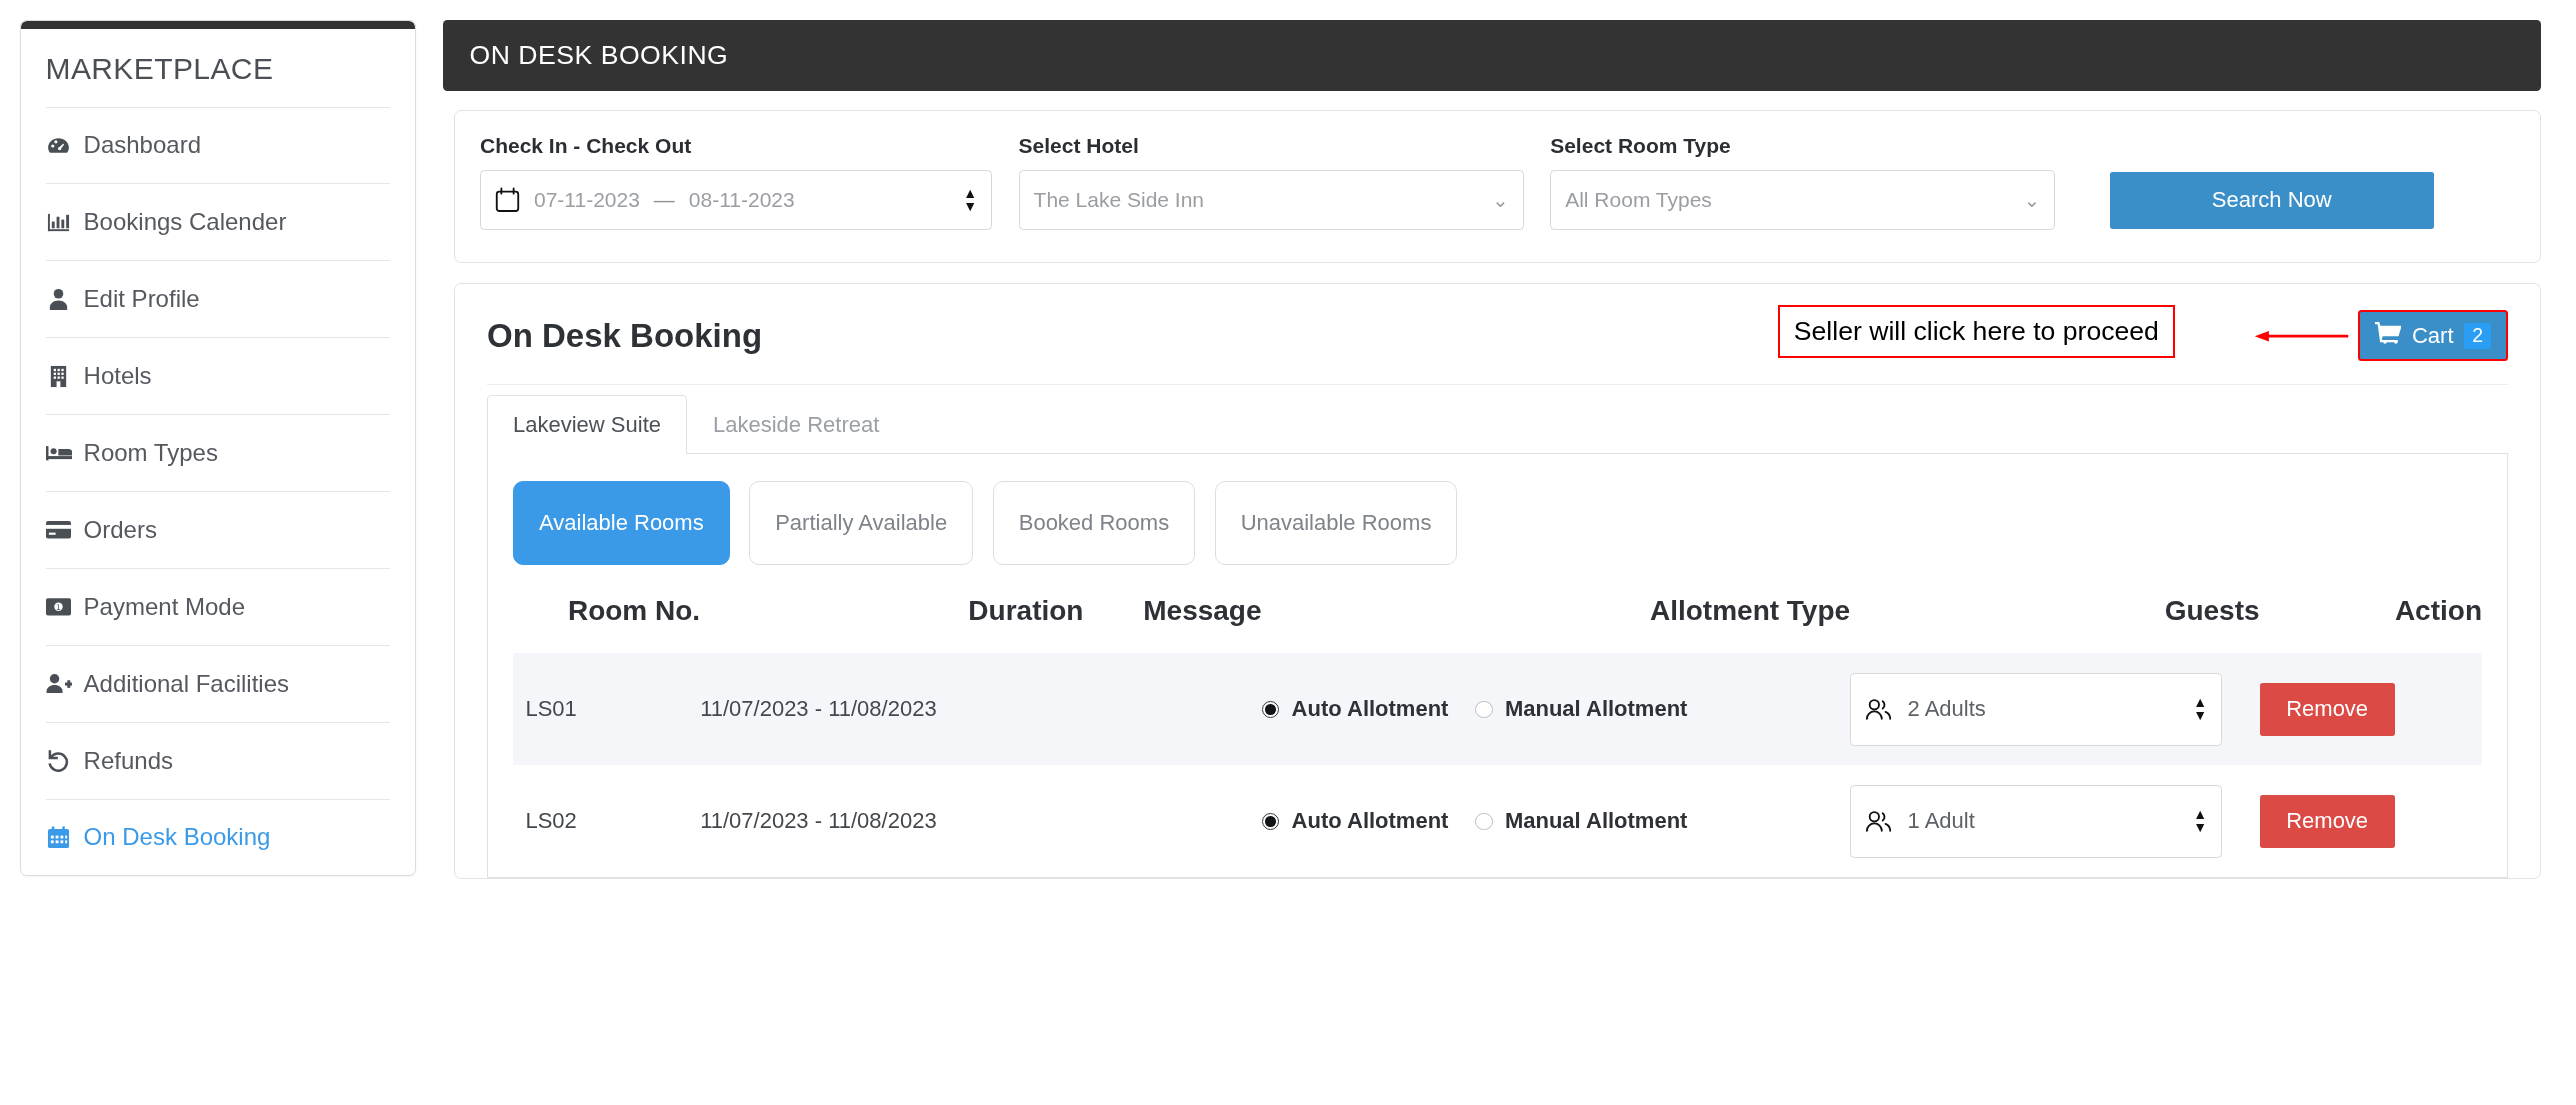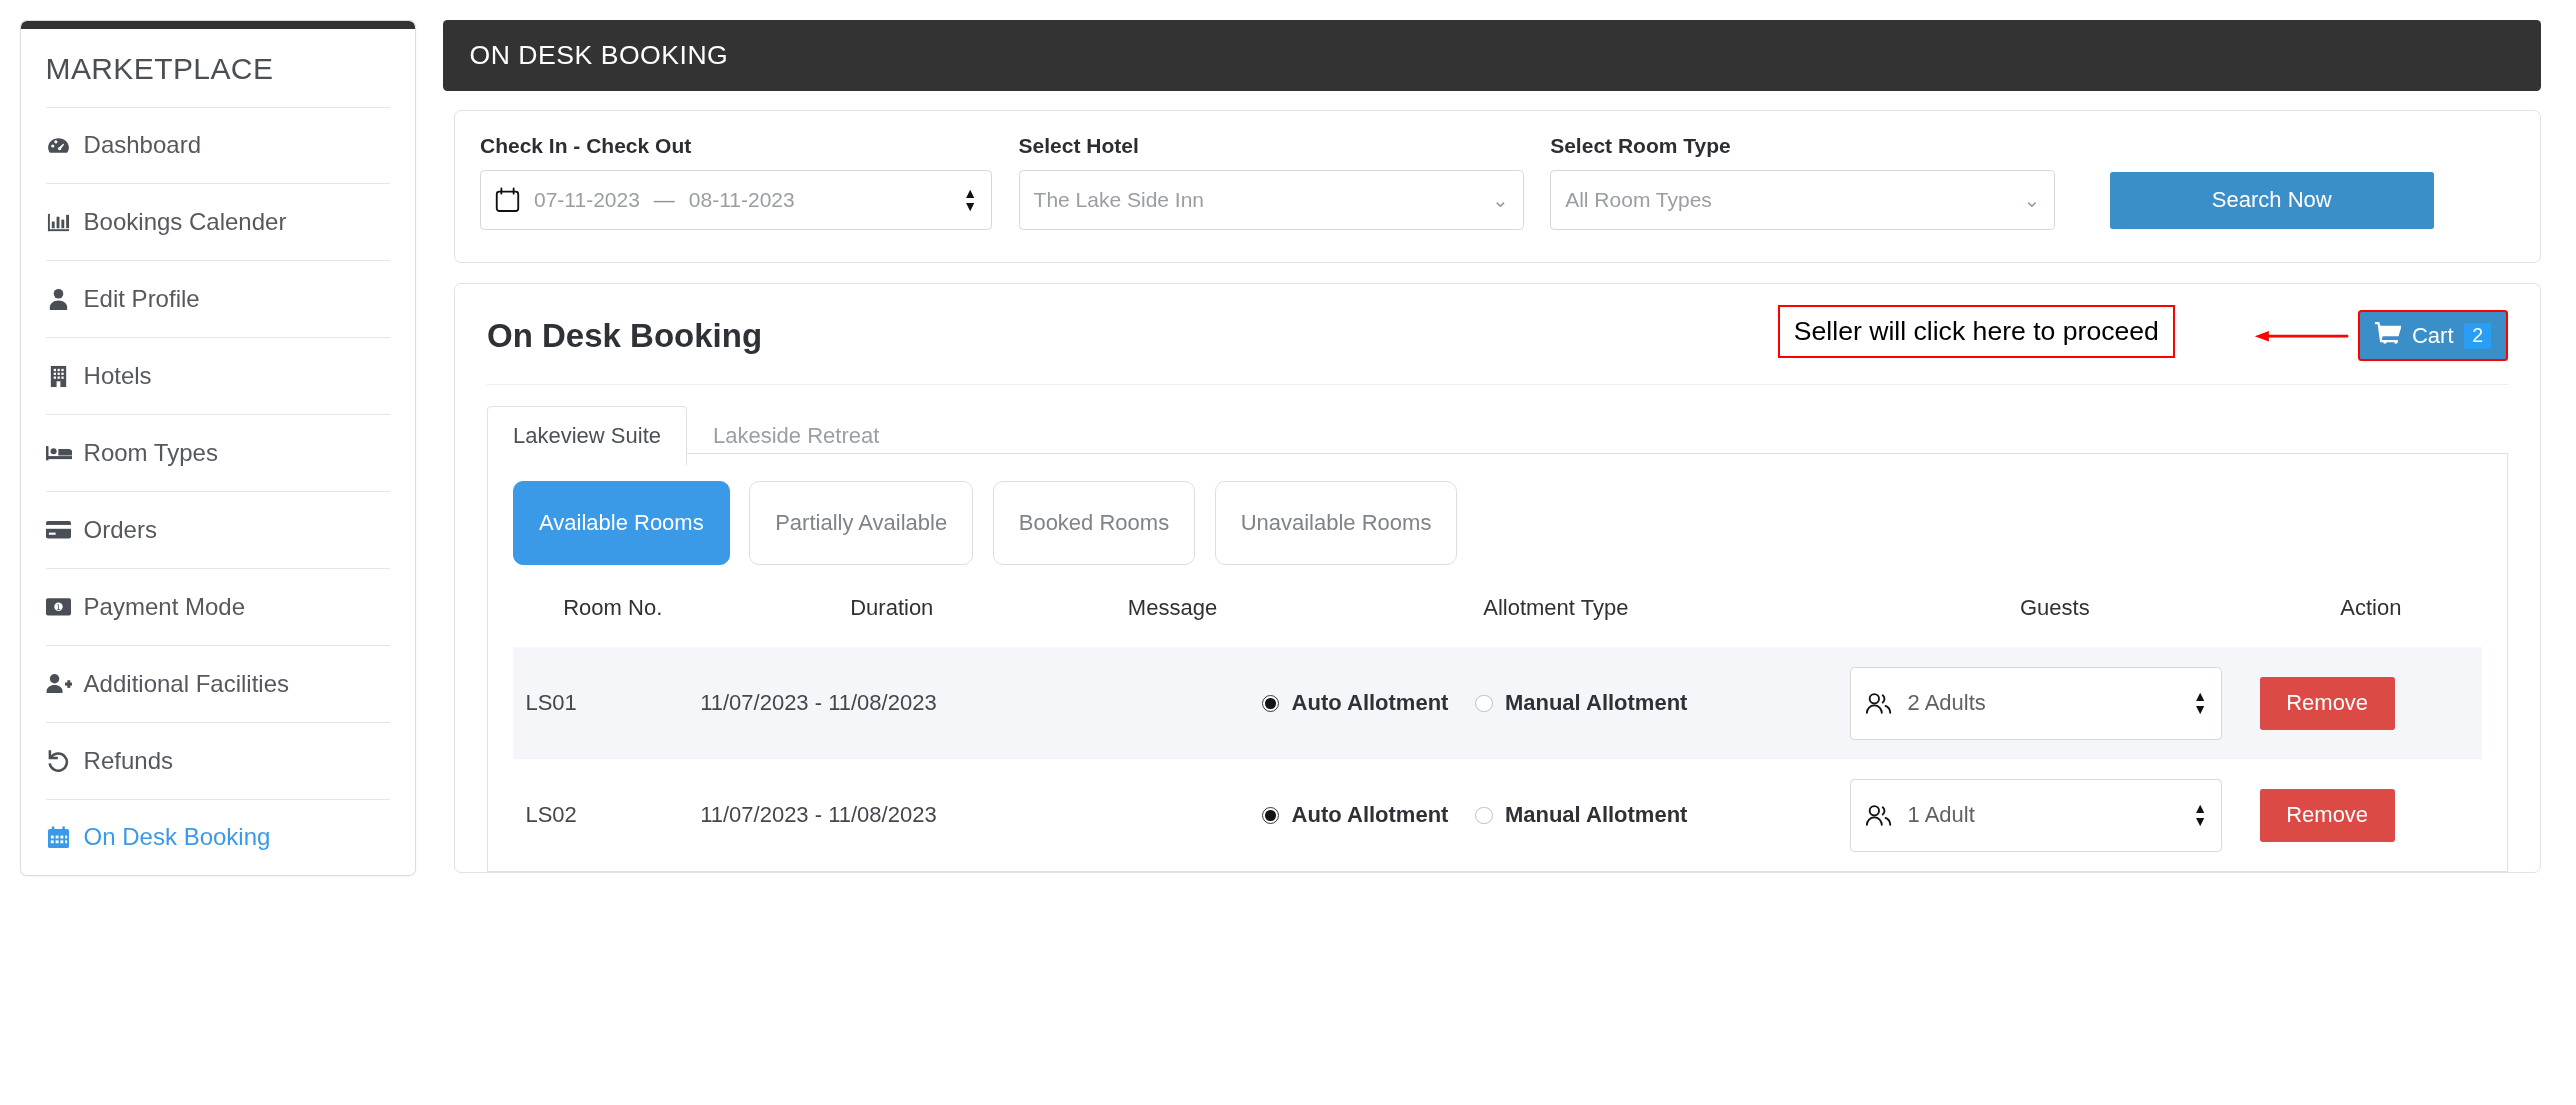--- a/index.html
+++ b/index.html
@@ -94,41 +94,41 @@
     border: 2.7px solid #fe0000; background: #fff;
     padding: 8.9px 14px; font-size: 26.6px; color: #000;
     white-space: nowrap;
   }
   .annot-arrow { position: absolute; left: -105px; top: 19.5px; width: 97px; height: 12.4px; }
 
   
   .tabs { display: flex; align-items: flex-end; margin-top: 8.9px; border-bottom: 0.9px solid #dfe2e5; }
   .tab {
     padding: 16px 25px; font-size: 22px; color: #9aa0a6; cursor: pointer;
-    border: 0.9px solid transparent; border-bottom: none; position: relative; top: 12px;
+    border: 0.9px solid transparent; border-bottom: none; position: relative; top: 1px;
   }
   .tab.active {
     color: #4b5157; background: #fff;
     border-color: #dfe2e5 #dfe2e5 #fff; border-radius: 4.4px 4.4px 0 0;
   }
 
   .tabpane { border: 0.9px solid #dfe2e5; border-top: none; padding: 26.6px 25px 0 25px; }
 
   .pills { display: flex; gap: 19.5px; padding-bottom: 30px; }
   .pill {
     border: 0.9px solid #dcdfe2; border-radius: 10px; background: #fff;
     color: #7e848a; font-size: 22px; padding: 28px 25px; cursor: pointer;
     font-family: "Liberation Sans", sans-serif; white-space: nowrap;
   }
   .pill.active { background: #3a9ae8; border-color: #3a9ae8; color: #fff; }
 
   
   table.rooms { width: 100%; border-collapse: collapse; table-layout: fixed; }
   table.rooms th {
-    text-align: center; font-size: 22px; color: #2e3236; font-weight: normal;
+    text-align: right; font-size: 28px; color: #2e3236; font-weight: bold;
     padding: 0 0 26.6px 0;
   }
   table.rooms td { font-size: 22px; color: #43484d; padding: 19.5px 0; vertical-align: middle; }
   tr.row-alt td { background: #f5f6fa; }
   .c-room { width: 186px; padding-left: 12.4px !important; }
   .c-dur  { width: 381px; }
   .c-msg  { width: 177px; }
   .c-allot{ width: 585px; }
   .c-guest{ width: 407px; }
   .c-act  { width: 221px; }

